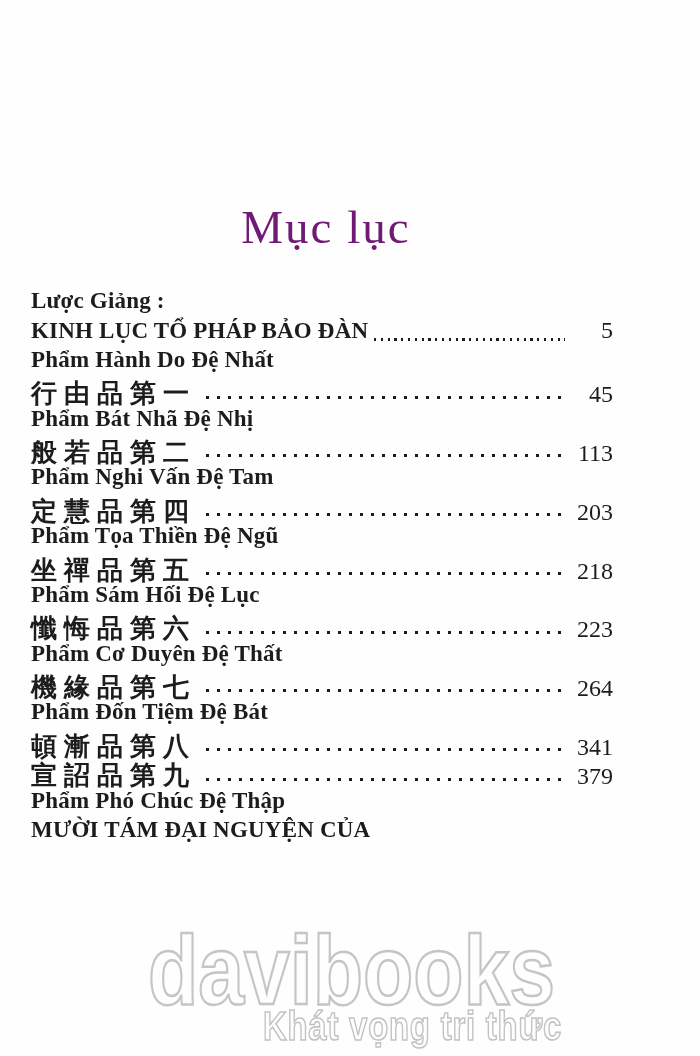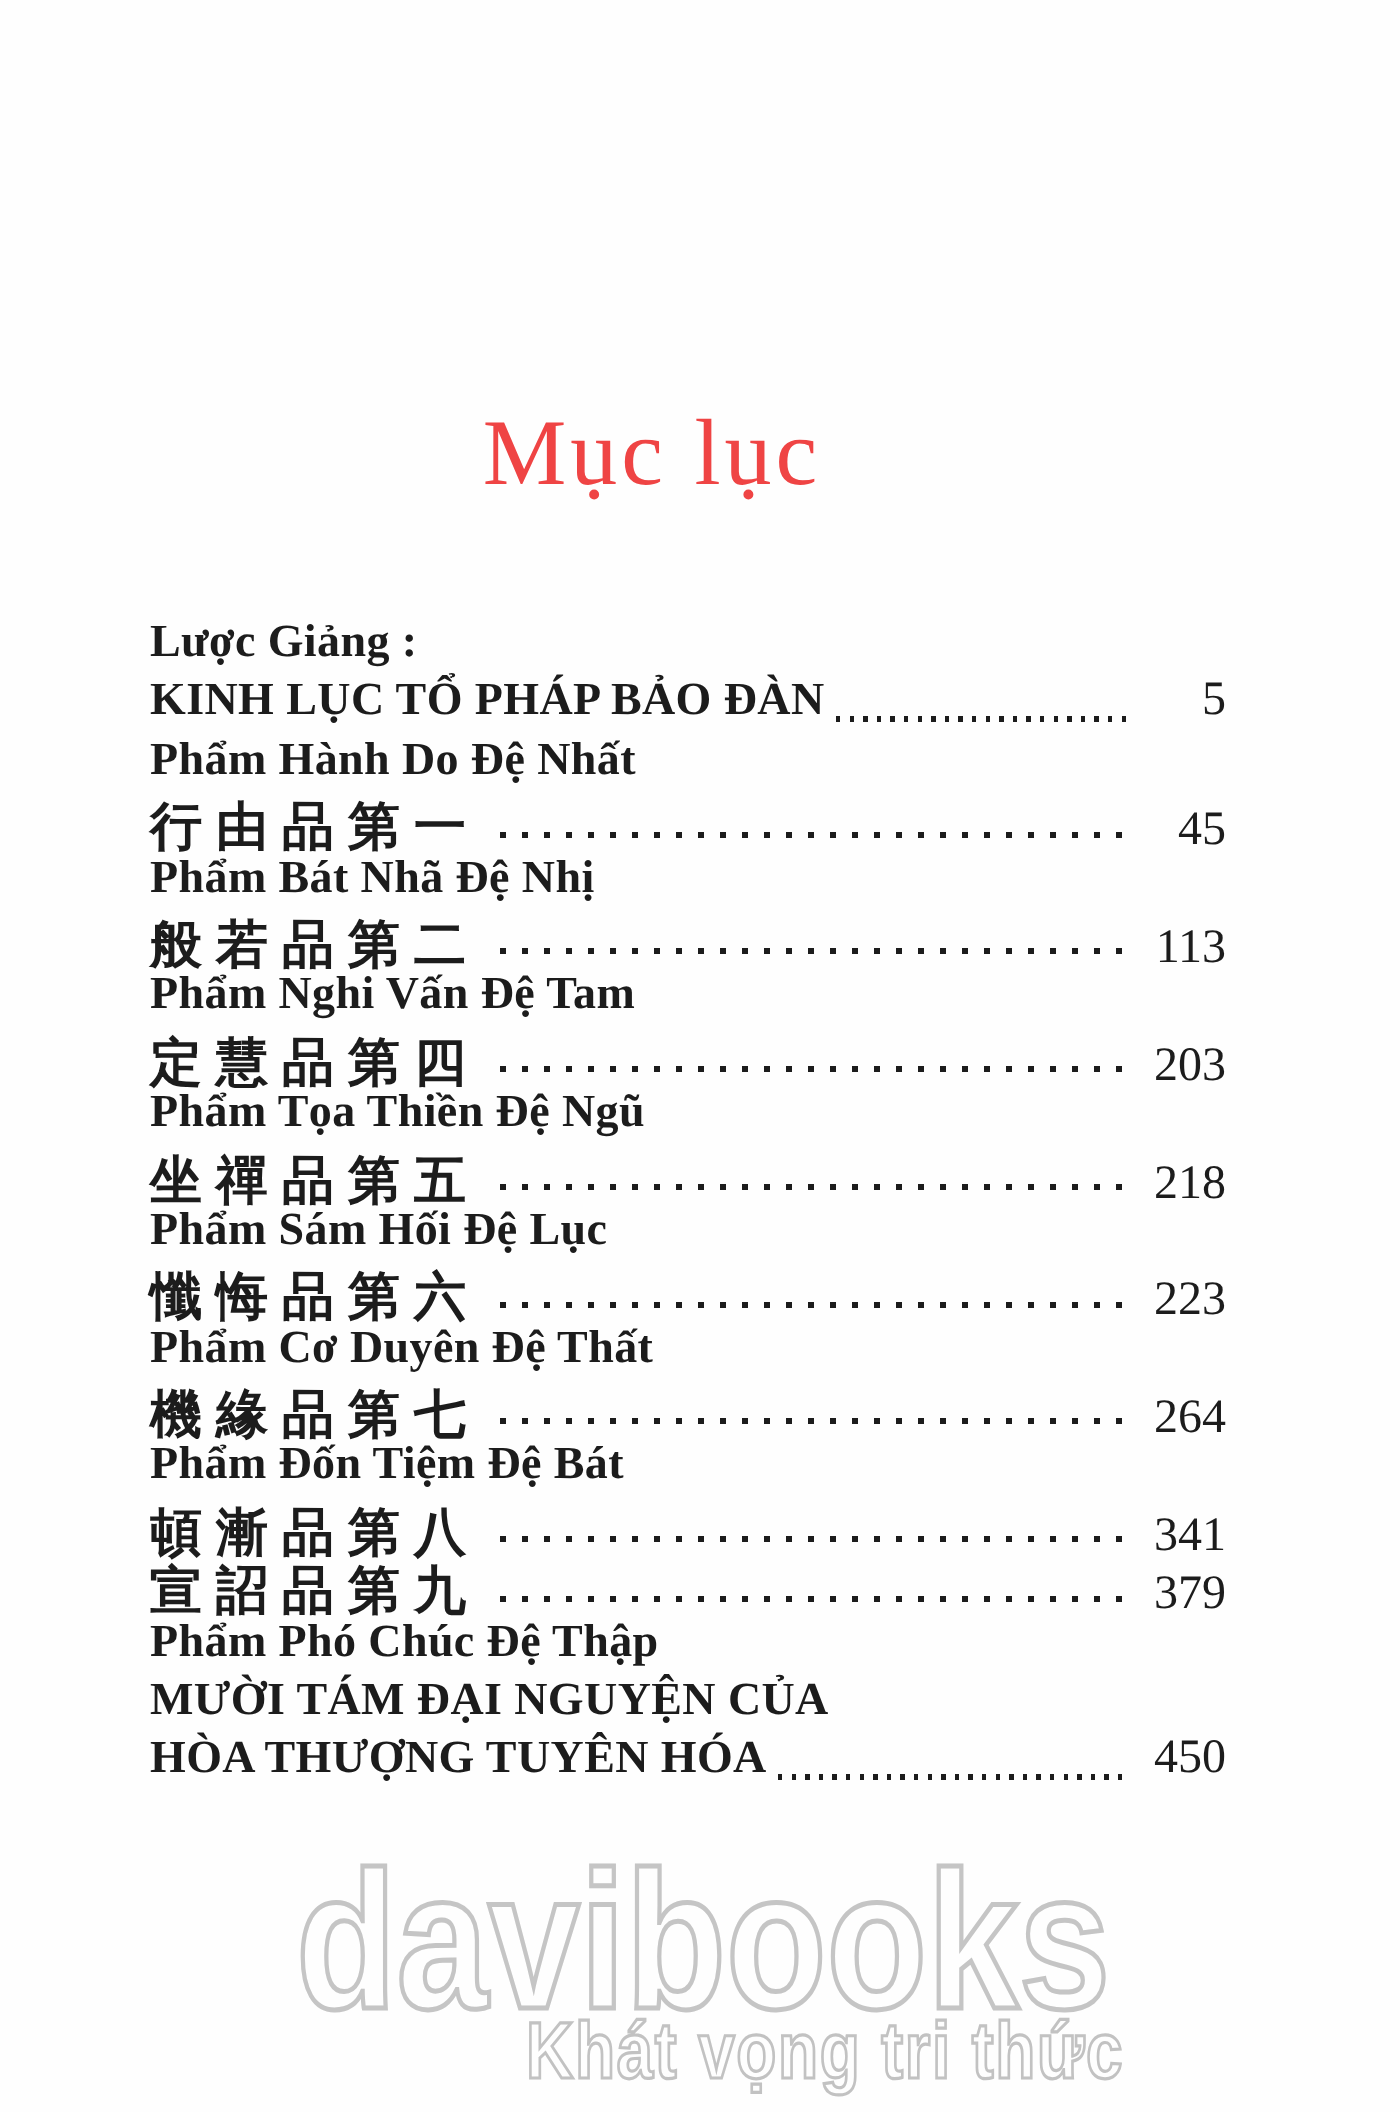--- a/index.html
+++ b/index.html
@@ -18,28 +18,27 @@
   }
   .title {
     position: absolute;
     top: 200px; left: 0;
     width: 652px;
     margin: 0;
     text-align: center;
     font-size: 47px;
     font-weight: normal;
     letter-spacing: 2px;
-    color: #ef4444;
+    color: #701a75;
     z-index: 2;
   }
   .toc {
     position: absolute;
-    top: 308px; left: 31px; right: 87px;
+    top: 288px; left: 31px; right: 87px;
     z-index: 2;
-    margin-left: 44px;
   }
   .row {
     display: flex;
     align-items: baseline;
     height: 29.4px;
     white-space: nowrap;
   }
   .label { white-space: nowrap; }
   .viet {
     font-family: "Liberation Serif", serif;
@@ -201,25 +200,20 @@
 
     <div class="row">
       <span class="label viet">Phẩm Phó Chúc Đệ Thập</span>
     </div>
 
 
     <div class="row">
       <span class="label viet">MƯỜI TÁM ĐẠI NGUYỆN CỦA</span>
     </div>
 
-    <div class="row">
-      <span class="label viet">HÒA THƯỢNG TUYÊN HÓA</span>
-      <span class="leader fine"></span>
-      <span class="pagenum">450</span>
-    </div>
 
   </div>
 
   <div class="watermark">
     <div class="wm-brand">davibooks</div>
     <div class="wm-slogan">Khát vọng tri thức</div>
   </div>
 
 </div>
 

